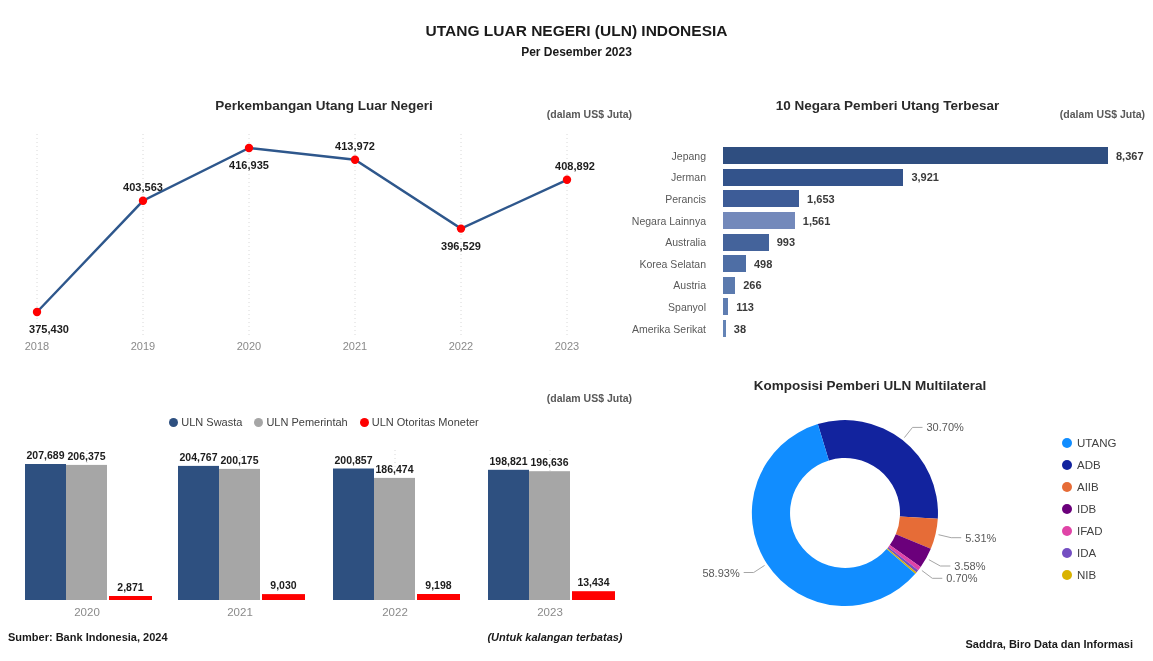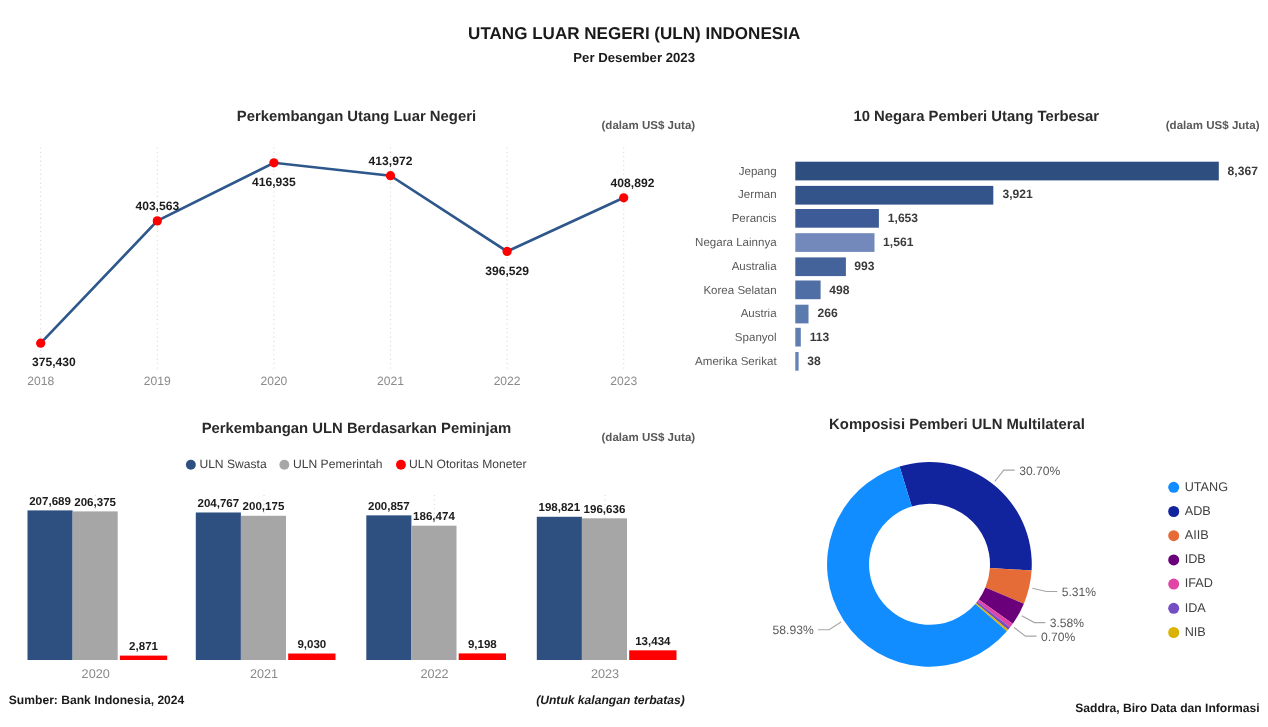--- a/index.html
+++ b/index.html
@@ -36,21 +36,21 @@
   .dlitem .ldot{width:10px;height:10px;}
   svg text.dlabel{font-weight:700;font-size:11px;fill:#1c1c1c;}
   svg text.dlabel2{font-weight:700;font-size:10.5px;fill:#1c1c1c;}
   svg text.axis{font-size:11px;fill:#8a8a8a;}
   svg text.axis2{font-size:11.5px;fill:#8a8a8a;}
   svg text.plabel{font-size:11px;fill:#595959;}
   svg line.grid{stroke:#d8d8d8;stroke-dasharray:1,3;stroke-width:1;}
   .f-source{position:absolute;left:8px;top:631px;font-size:11px;font-weight:700;color:#1a1a1a;}
   .f-restricted{position:absolute;left:0;top:631px;width:1110px;text-align:center;
        font-size:11px;font-weight:700;font-style:italic;color:#1a1a1a;}
-  .f-author{position:absolute;right:8px;top:638px;font-size:11px;font-weight:700;color:#1a1a1a;}
+  .f-author{position:absolute;right:20px;top:638px;font-size:11px;font-weight:700;color:#1a1a1a;}
 </style>
 </head>
 <body>
 
 <div class="page-title">UTANG LUAR NEGERI (ULN) INDONESIA</div>
 <div class="page-subtitle">Per Desember 2023</div>
 
 <div id="lineSection" class="sec">
   <div class="t">Perkembangan Utang Luar Negeri</div>
   <div class="st">(dalam US$ Juta)</div>
@@ -129,21 +129,20 @@
     </div>
     <div class="hrow">
       <div class="hcat">Amerika Serikat</div>
       <div class="hbar" style="width:2.8px;background:#6484B6"></div>
       <div class="hval">38</div>
     </div>
     </div>
 </div>
 
 <div id="groupSection" class="sec">
-  <div class="t">Perkembangan ULN Berdasarkan Peminjam</div>
   <div class="st">(dalam US$ Juta)</div>
   <div id="groupLegend">
       <span class="litem">
         <span class="ldot" style="background:#2E5080"></span>
         <span>ULN Swasta</span>
       </span>
       <span class="litem">
         <span class="ldot" style="background:#A6A6A6"></span>
         <span>ULN Pemerintah</span>
       </span>

